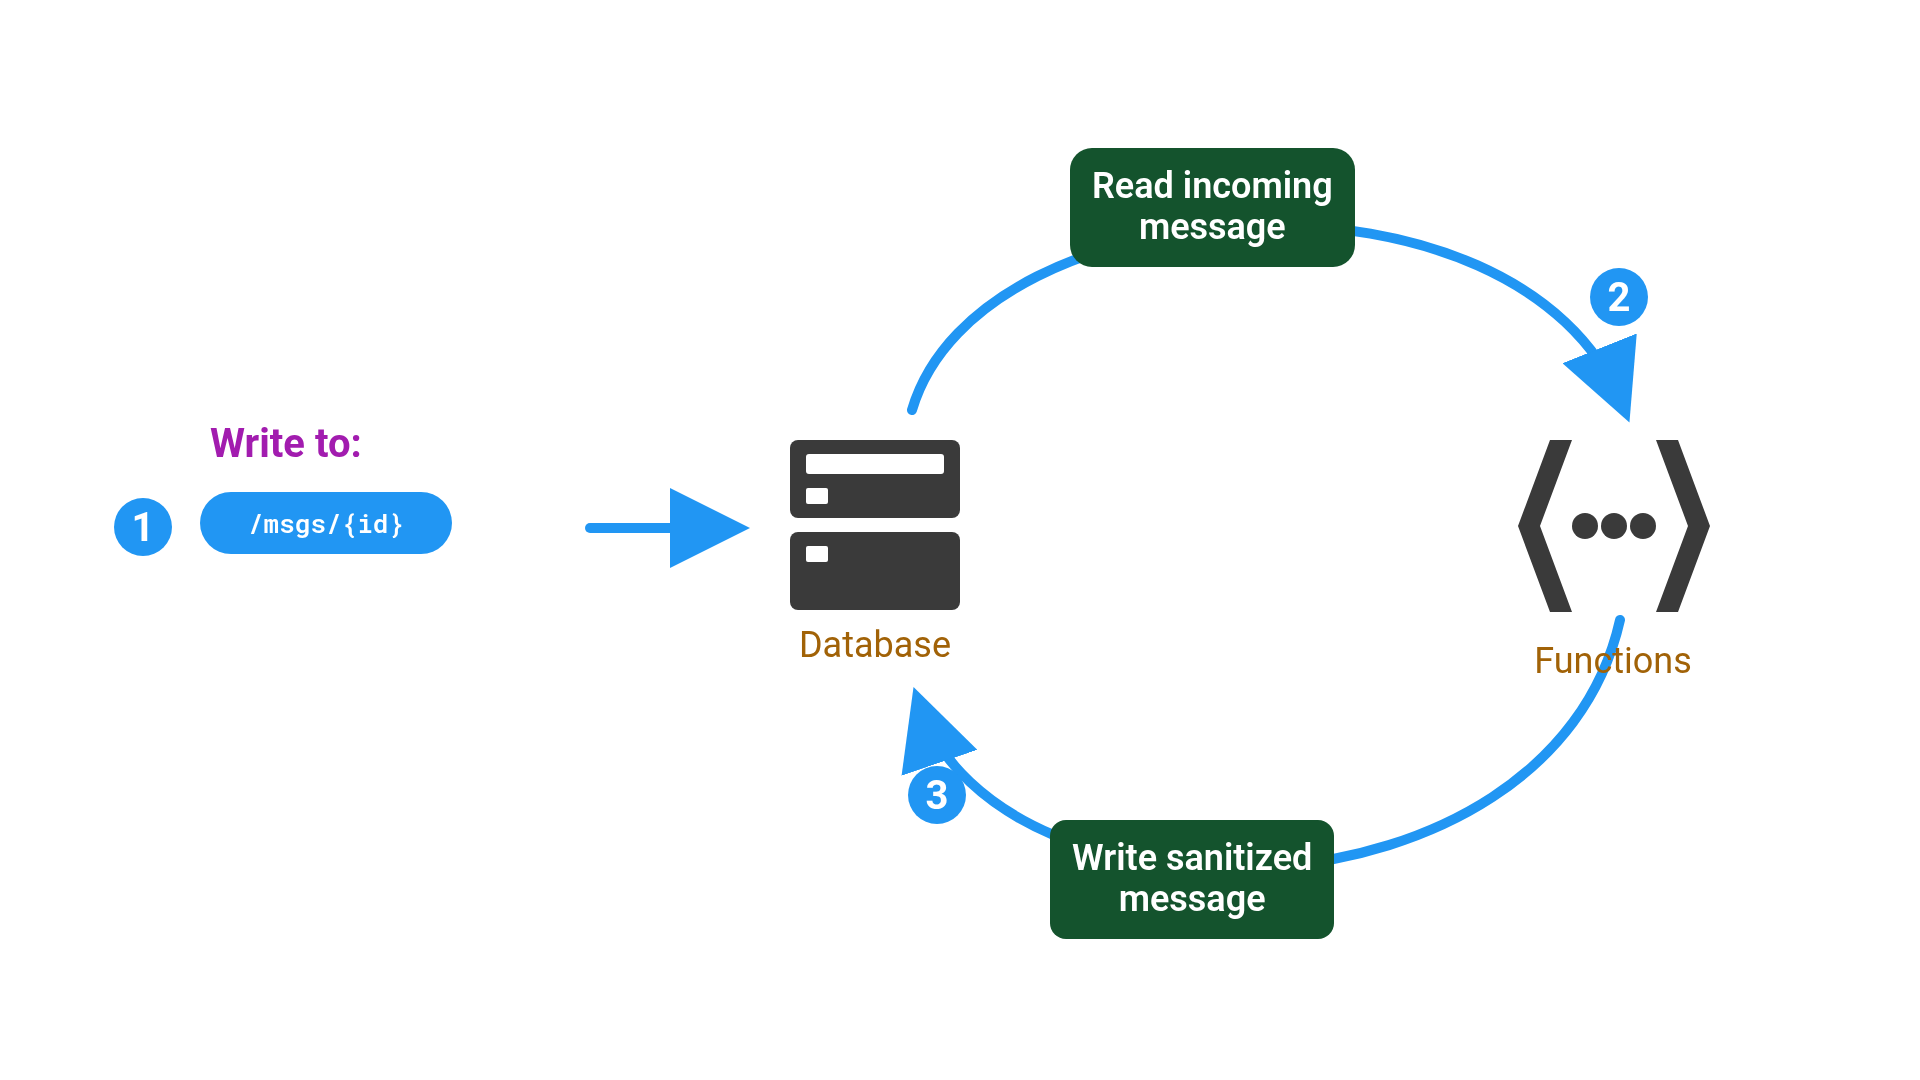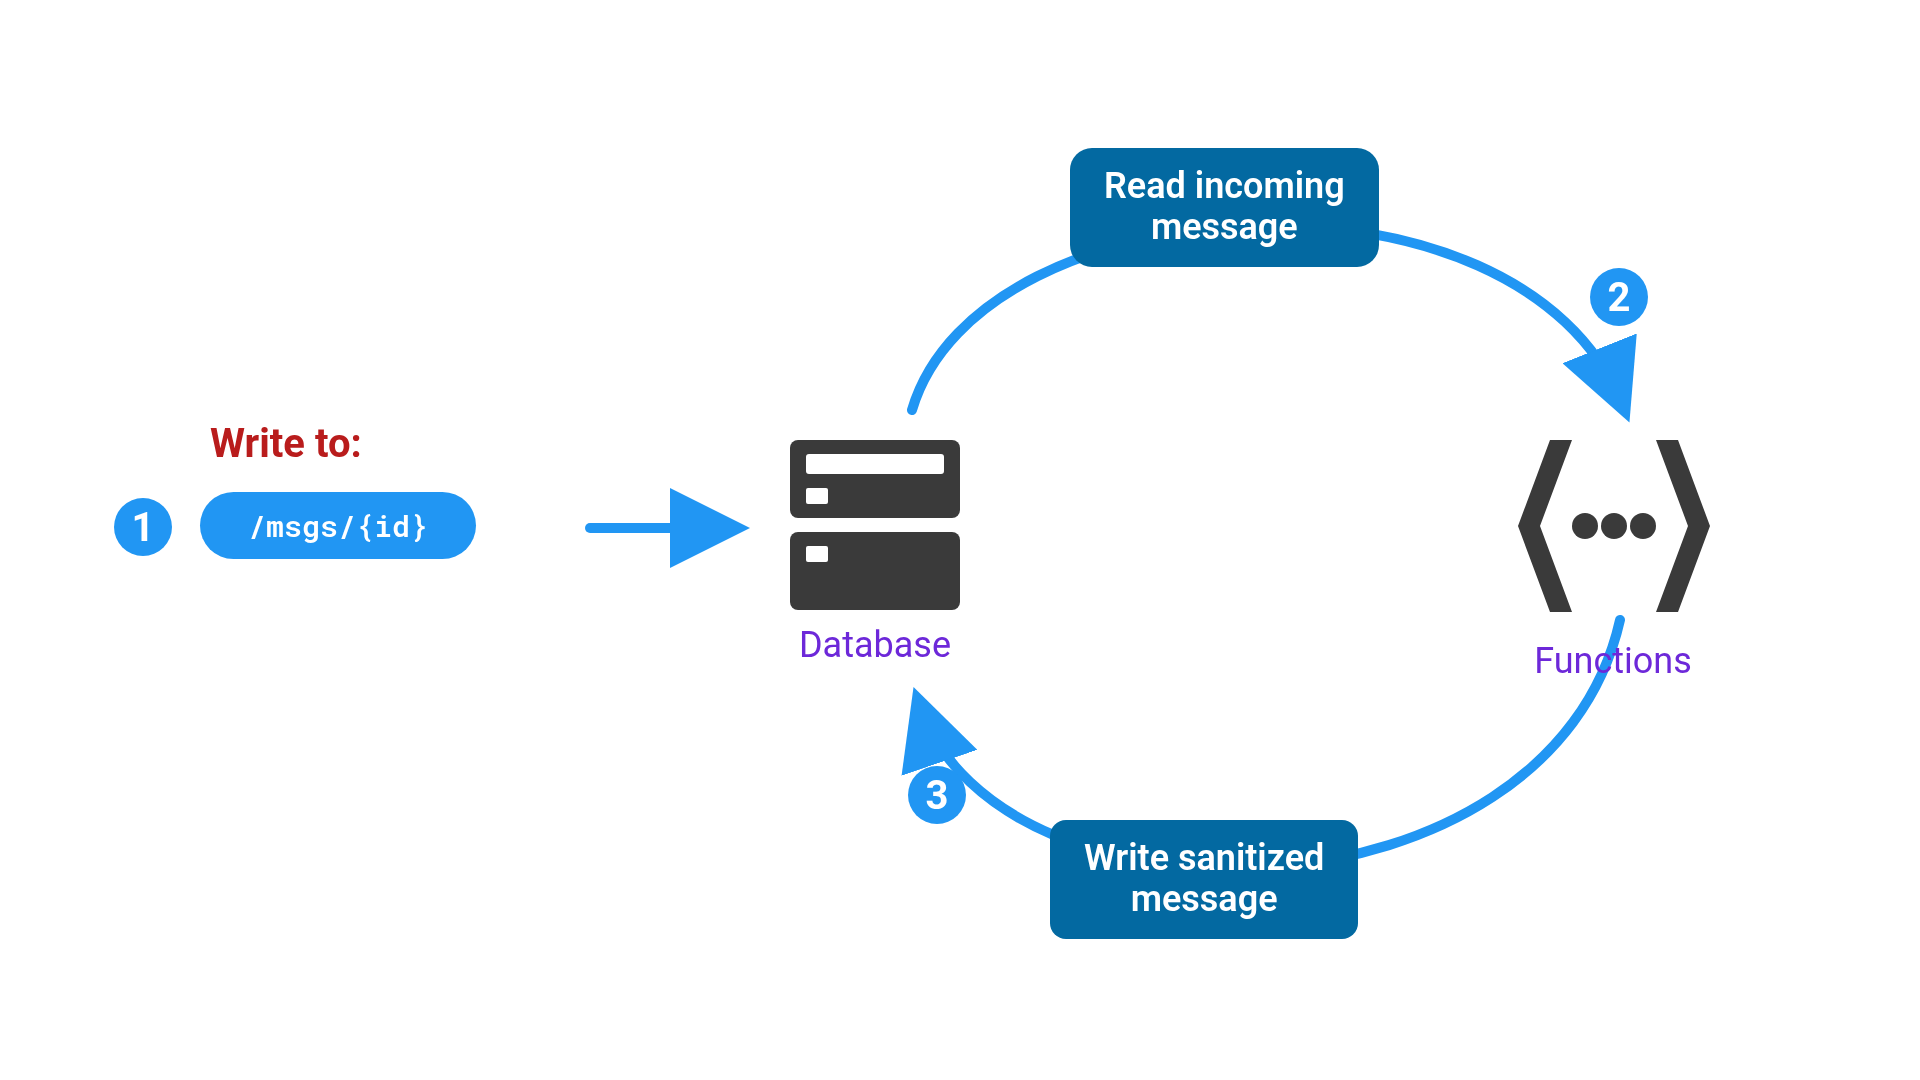--- a/index.html
+++ b/index.html
@@ -28,53 +28,53 @@
     font-weight: 700;
     font-size: 40px;
     display: flex;
     align-items: center;
     justify-content: center;
     box-shadow: none;
   }
 
   
   .write-to-label {
-    color: #b91c1c;
+    color: #a21caf;
     font-size: 40px;
     font-weight: 700;
   }
 
   
   .path-pill {
     background: #2196f3;
     color: #fff;
     font-family: "Roboto Mono", Menlo, Consolas, monospace;
-    font-size: 30px;
+    font-size: 26px;
     font-weight: 600;
     padding: 14px 48px;
     border-radius: 999px;
     white-space: nowrap;
   }
 
   
   .label-box {
-    background: #0369a1;
+    background: #14532d;
     color: #fff;
     font-size: 36px;
     font-weight: 600;
     line-height: 1.15;
     text-align: center;
-    padding: 18px 34px;
+    padding: 18px 22px;
     border-radius: 22px;
     white-space: nowrap;
   }
 
   
   .caption {
-    color: #6d28d9;
+    color: #a16207;
     font-size: 36px;
     font-weight: 400;
     text-align: center;
   }
 
   
   svg.overlay {
     position: absolute;
     left: 0;
     top: 0;

